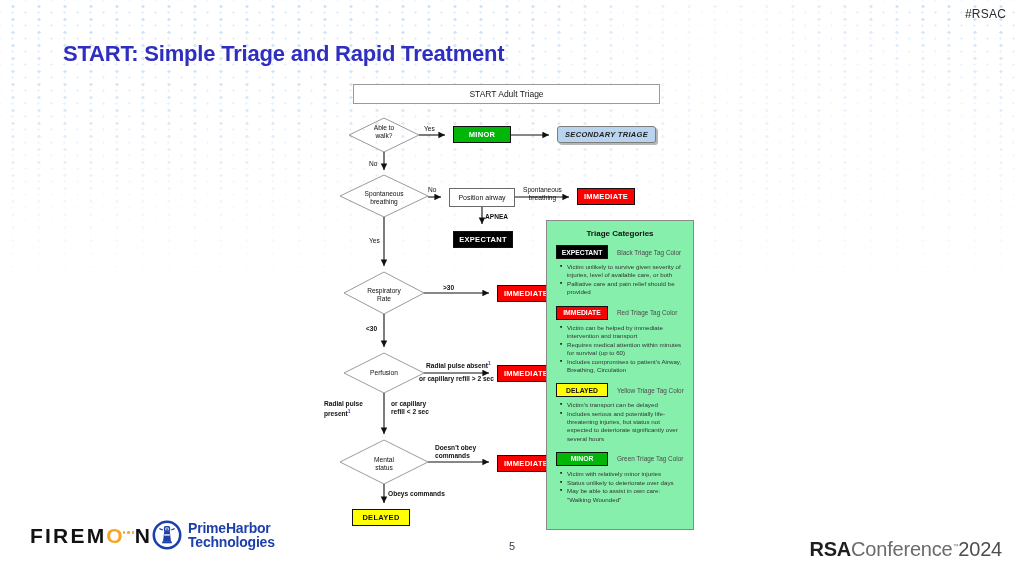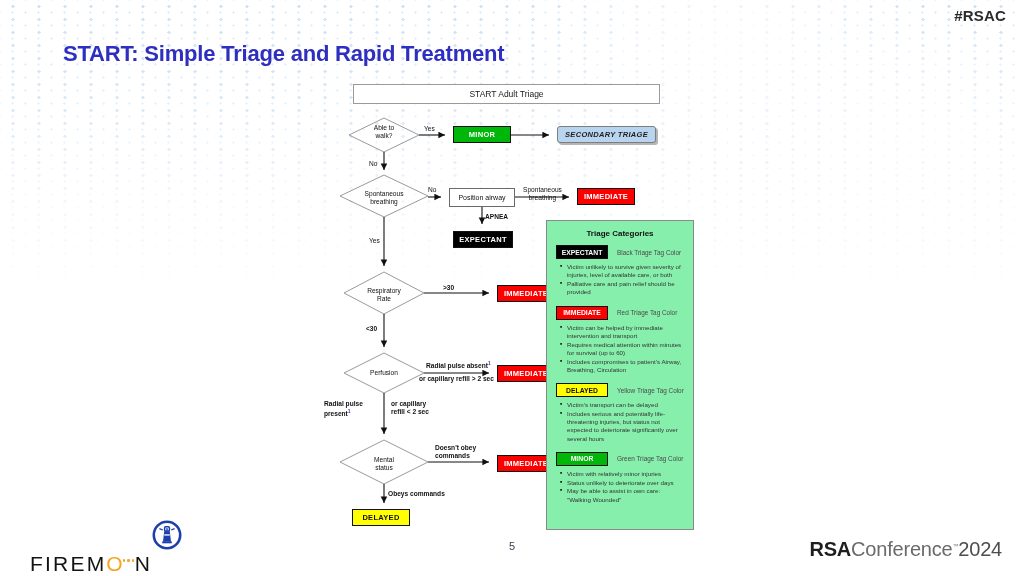--- a/index.html
+++ b/index.html
@@ -27,21 +27,21 @@
   }
   #bg-glow2{
     position:absolute; right:-40px; top:10px; width:300px; height:250px;
     background:radial-gradient(ellipse at center, rgba(255,255,255,.7) 0%, rgba(255,255,255,0) 70%);
     pointer-events:none;
   }
 
   
   #rsac-hashtag{
     position:absolute; right:18px; top:7px;
-    font-size:15px; font-weight:bold; color:#2b2b2b; letter-spacing:.2px;
+    font-size:12px; font-weight:normal; color:#2b2b2b; letter-spacing:.2px;
   }
 
   
   #page-title{
     position:absolute; left:63px; top:41px;
     font-size:22px; font-weight:bold; color:#2e2ec0;
     letter-spacing:-.2px; white-space:nowrap;
   }
 
   
@@ -127,21 +127,21 @@
   }
 
   
   #page-number{
     position:absolute; left:0; top:540px; width:1024px; text-align:center;
     font-size:11px; color:#3b3b55;
   }
   #firemon-logo{
     position:absolute; left:30px; top:524px;
     display:flex; align-items:center;
-    font-size:21px; font-weight:normal; color:#121212; letter-spacing:2.2px;margin-top:28px;
+    font-size:21px; font-weight:bold; color:#121212; letter-spacing:2.2px;
   }
   .fm-o{ color:#f5a623; letter-spacing:0; }
   .fm-dots{ display:inline-block; width:12px; position:relative; }
   .fm-dots i{
     position:absolute; width:2.6px; height:2.6px; background:#f5a623;
     border-radius:50%; bottom:2px;
   }
   #primeharbor-logo{
     position:absolute; left:152px; top:520px;
     display:flex; align-items:center; gap:6px;
@@ -294,15 +294,19 @@
 <div id="primeharbor-logo">
   <svg width="30" height="30" viewBox="0 0 30 30">
     <circle cx="15" cy="15" r="13.2" fill="none" stroke="#1c3faa" stroke-width="2.6"></circle>
     <path d="M12.2,11.2 h5.6 l1.2,10.6 h-8 z" fill="#1c3faa"></path>
     <rect x="12.6" y="6.8" width="4.8" height="4.2" rx="1.1" fill="none" stroke="#1c3faa" stroke-width="1.5"></rect>
     <rect x="14.3" y="8.1" width="1.4" height="2.6" fill="#1c3faa"></rect>
     <rect x="10.2" y="21.4" width="9.6" height="1.9" fill="#1c3faa"></rect>
     <rect x="12.2" y="14.3" width="5.6" height="1.3" fill="#ffffff"></rect>
     <path d="M7.4,8.6 l3.4,1.4 M22.6,8.6 l-3.4,1.4" stroke="#1c3faa" stroke-width="1.3" fill="none"></path>
   </svg>
+  <div id="ph-text">
+    <div>PrimeHarbor</div>
+    <div>Technologies</div>
+  </div>
 </div>
 
 <div id="rsa-logo"><span class="rsa">RSA</span><span class="conf">Conference</span><span class="tm">™</span><span class="yr">2024</span></div>
 
 </body></html>

